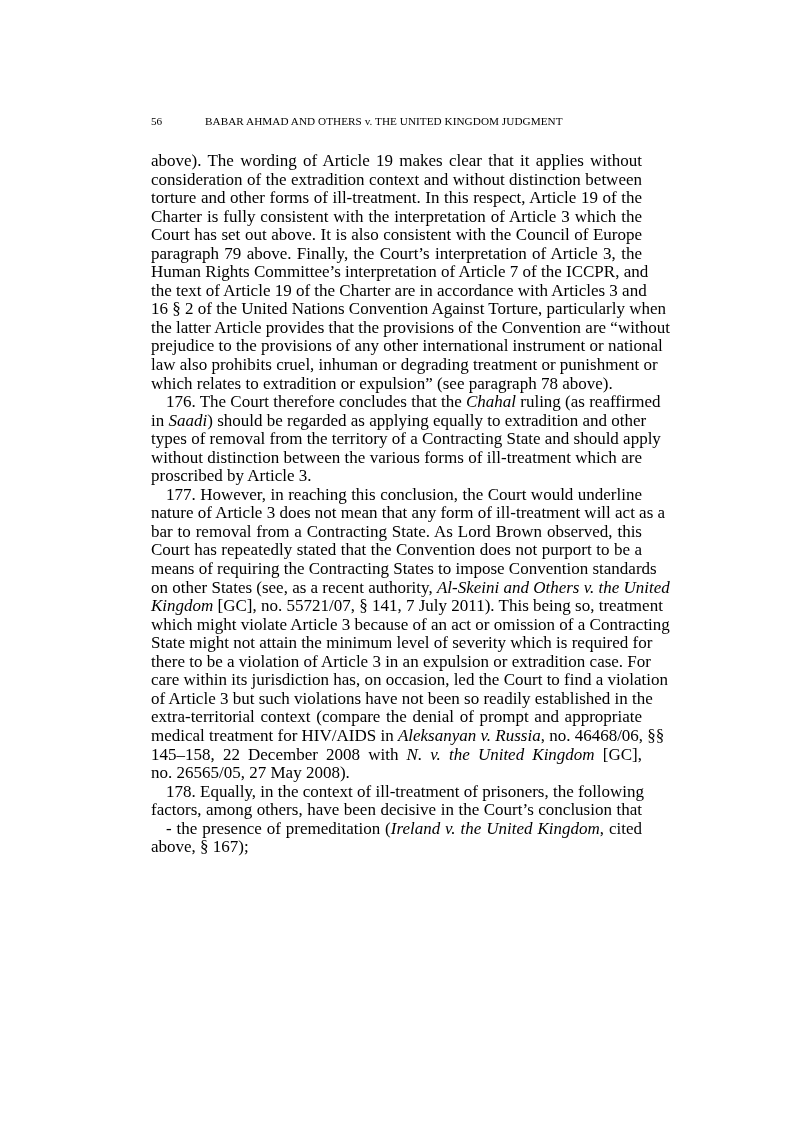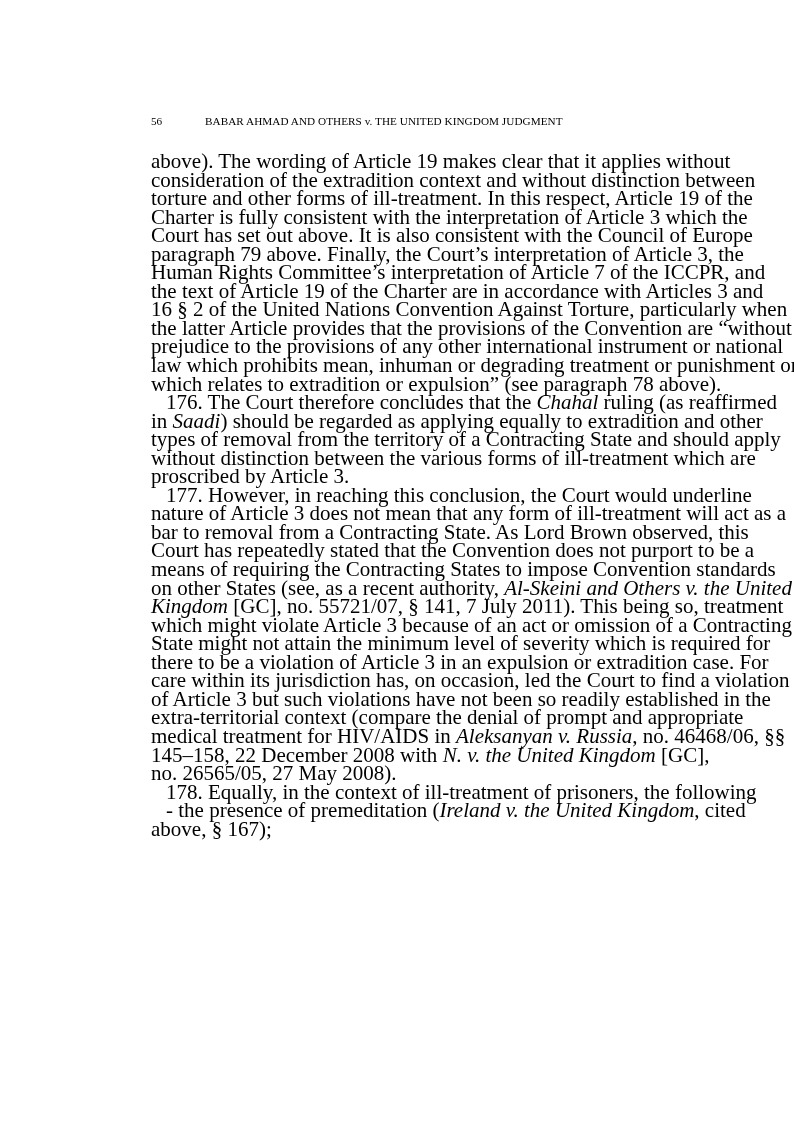--- a/index.html
+++ b/index.html
@@ -10,21 +10,21 @@
       font-family: "Liberation Serif", "DejaVu Serif", serif;
     }
     .header {
       position: absolute; top: 114px; left: 151px; width: 490px;
       font-size: 11.2px; line-height: 14px; white-space: nowrap;
     }
     .header .pnum { position: absolute; left: 0; top: 0; }
     .header .htitle { position: absolute; left: 54px; top: 0; letter-spacing: 0.05px; }
     .body {
       position: absolute; top: 152px; left: 151px; width: 491px;
-      font-size: 21px; line-height: 18.55px; text-align: justify;
+      font-size: 17px; line-height: 18.55px; text-align: justify;
     }
     .body p { margin: 0; }
     .indent { text-indent: 15px; }
     .ln { display: block; text-align: justify; text-align-last: justify; white-space: nowrap; }
     .ln.last { text-align-last: left; }
     em { font-style: italic; }
   </style>
 </head>
 <body>
 
@@ -42,21 +42,21 @@
       <span class="ln">consideration of the extradition context and without distinction between</span>
       <span class="ln">torture and other forms of ill-treatment. In this respect, Article 19 of the</span>
       <span class="ln">Charter is fully consistent with the interpretation of Article 3 which the</span>
       <span class="ln">Court has set out above. It is also consistent with the Council of Europe</span>
       <span class="ln">paragraph 79 above. Finally, the Court’s interpretation of Article 3, the</span>
       <span class="ln">Human Rights Committee’s interpretation of Article 7 of the ICCPR, and</span>
       <span class="ln">the text of Article 19 of the Charter are in accordance with Articles 3 and</span>
       <span class="ln">16 § 2 of the United Nations Convention Against Torture, particularly when</span>
       <span class="ln">the latter Article provides that the provisions of the Convention are “without</span>
       <span class="ln">prejudice to the provisions of any other international instrument or national</span>
-      <span class="ln">law which prohibits mean, inhuman or degrading treatment or punishment or</span>
+      <span class="ln">law also prohibits cruel, inhuman or degrading treatment or punishment or</span>
       <span class="ln last">which relates to extradition or expulsion” (see paragraph 78 above).</span>
     </p>
 
     <p>
       <span class="ln indent"><span>176.  The Court therefore concludes that the </span><em>Chahal</em><span> ruling (as reaffirmed</span></span>
       <span class="ln"><span>in </span><em>Saadi</em><span>) should be regarded as applying equally to extradition and other</span></span>
       <span class="ln">types of removal from the territory of a Contracting State and should apply</span>
       <span class="ln">without distinction between the various forms of ill-treatment which are</span>
       <span class="ln last">proscribed by Article 3.</span>
     </p>
@@ -75,20 +75,21 @@
       <span class="ln">care within its jurisdiction has, on occasion, led the Court to find a violation</span>
       <span class="ln">of Article 3 but such violations have not been so readily established in the</span>
       <span class="ln">extra-territorial context (compare the denial of prompt and appropriate</span>
       <span class="ln"><span>medical treatment for HIV/AIDS in </span><em>Aleksanyan v. Russia</em><span>, no. 46468/06, §§</span></span>
       <span class="ln"><span>145–158, 22 December 2008 with </span><em>N. v. the United Kingdom</em><span> [GC],</span></span>
       <span class="ln last">no. 26565/05, 27 May 2008).</span>
     </p>
 
     <p>
       <span class="ln indent">178.  Equally, in the context of ill-treatment of prisoners, the following</span>
+      <span class="ln">factors, among others, have been decisive in the Court’s conclusion that</span>
     </p>
 
     <p>
       <span class="ln indent"><span>- the presence of premeditation (</span><em>Ireland v. the United Kingdom</em><span>, cited</span></span>
       <span class="ln last">above, § 167);</span>
     </p>
 
   </div>
 </div>
 

